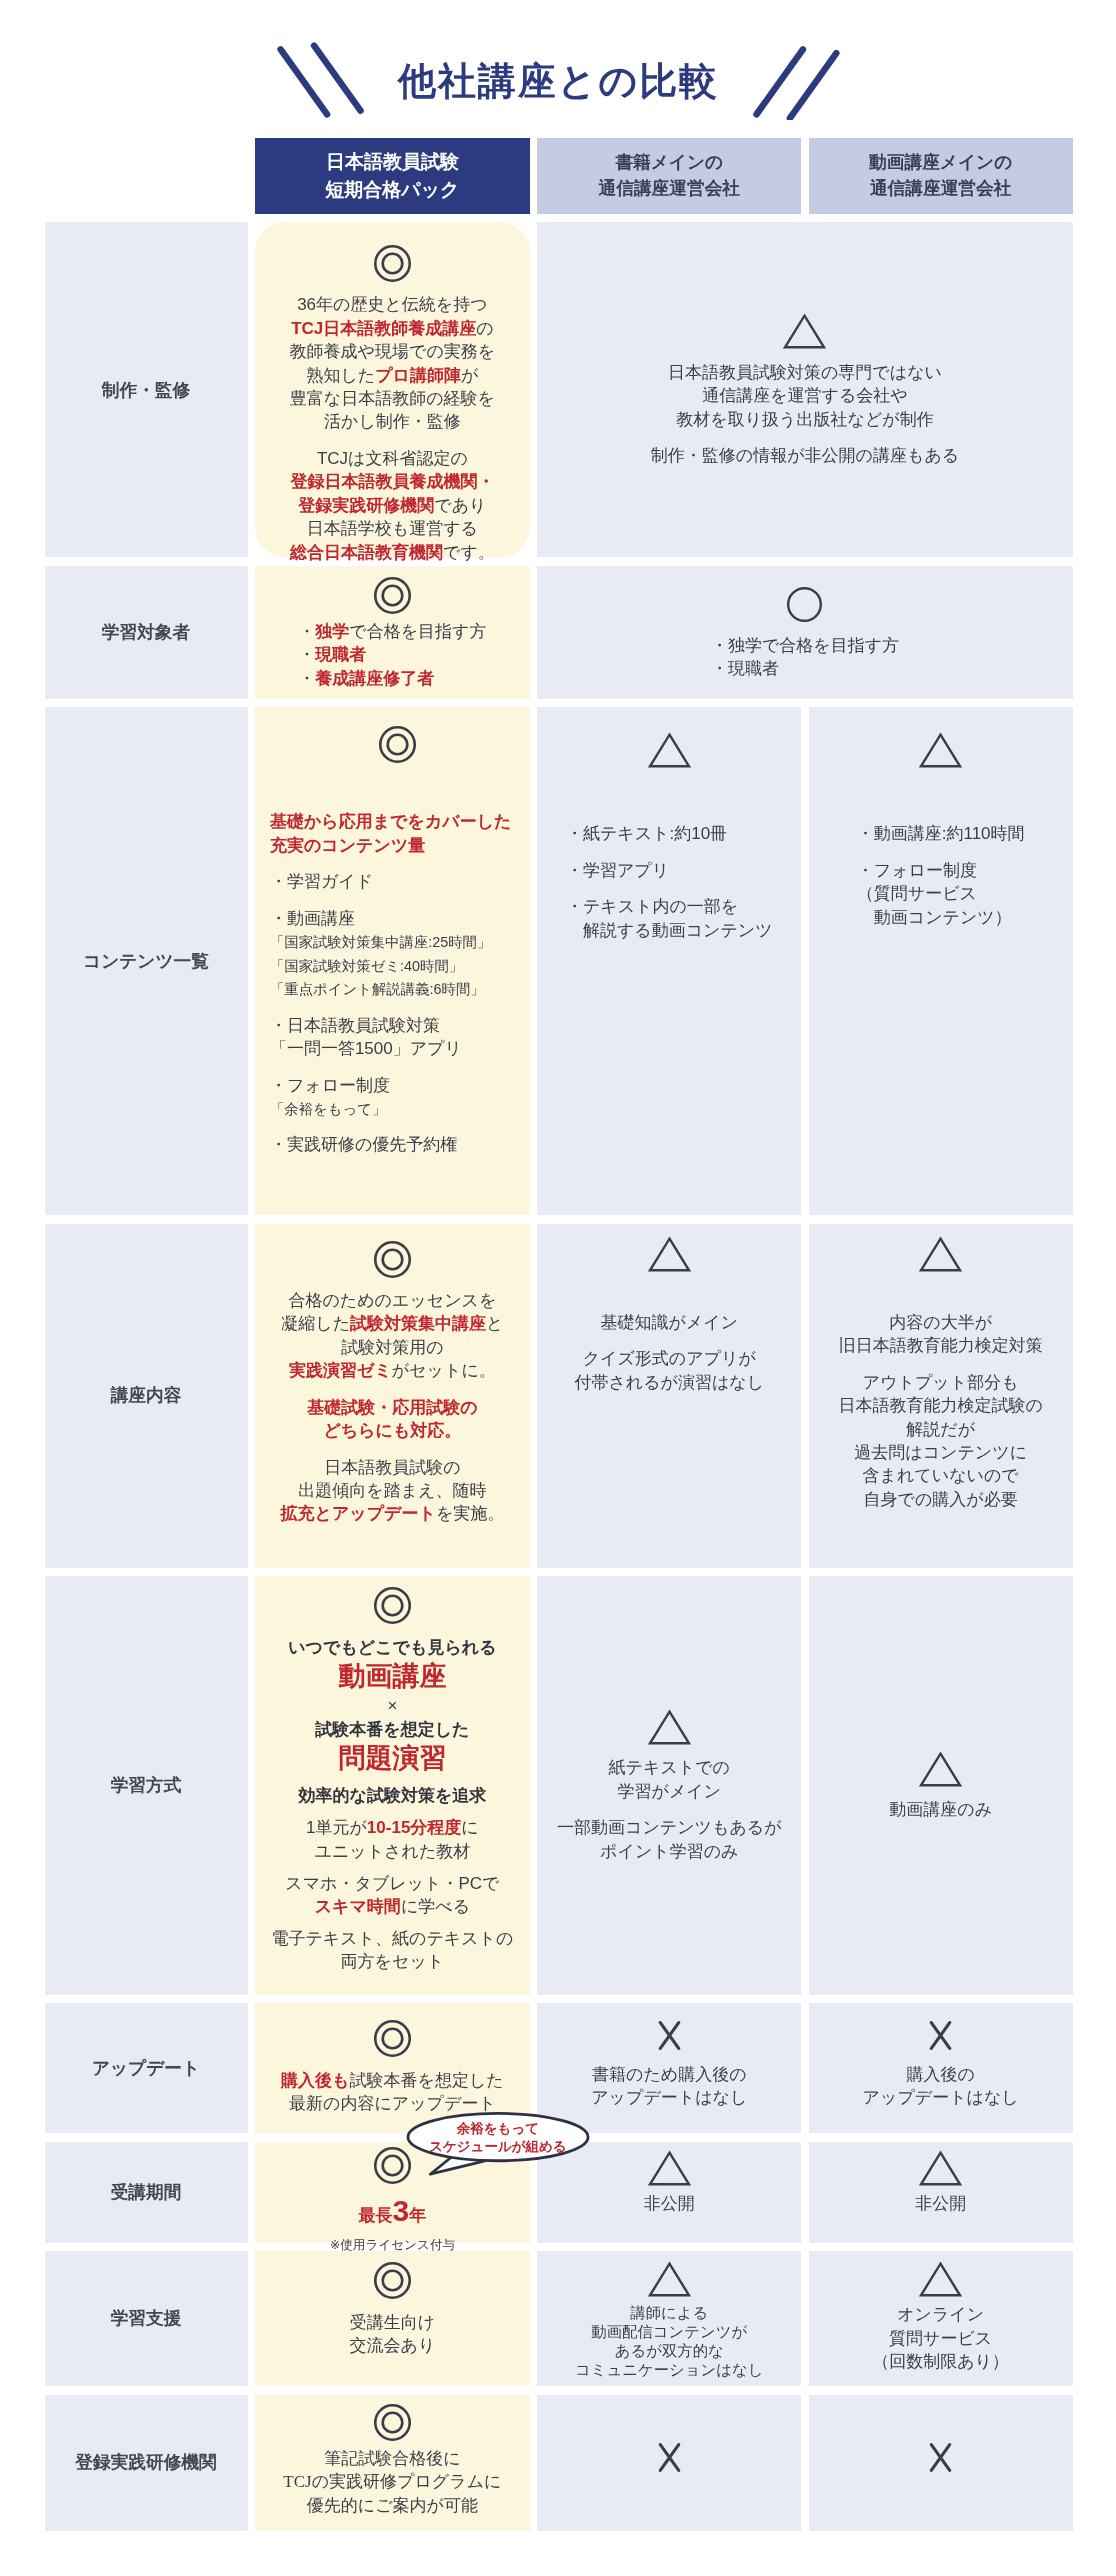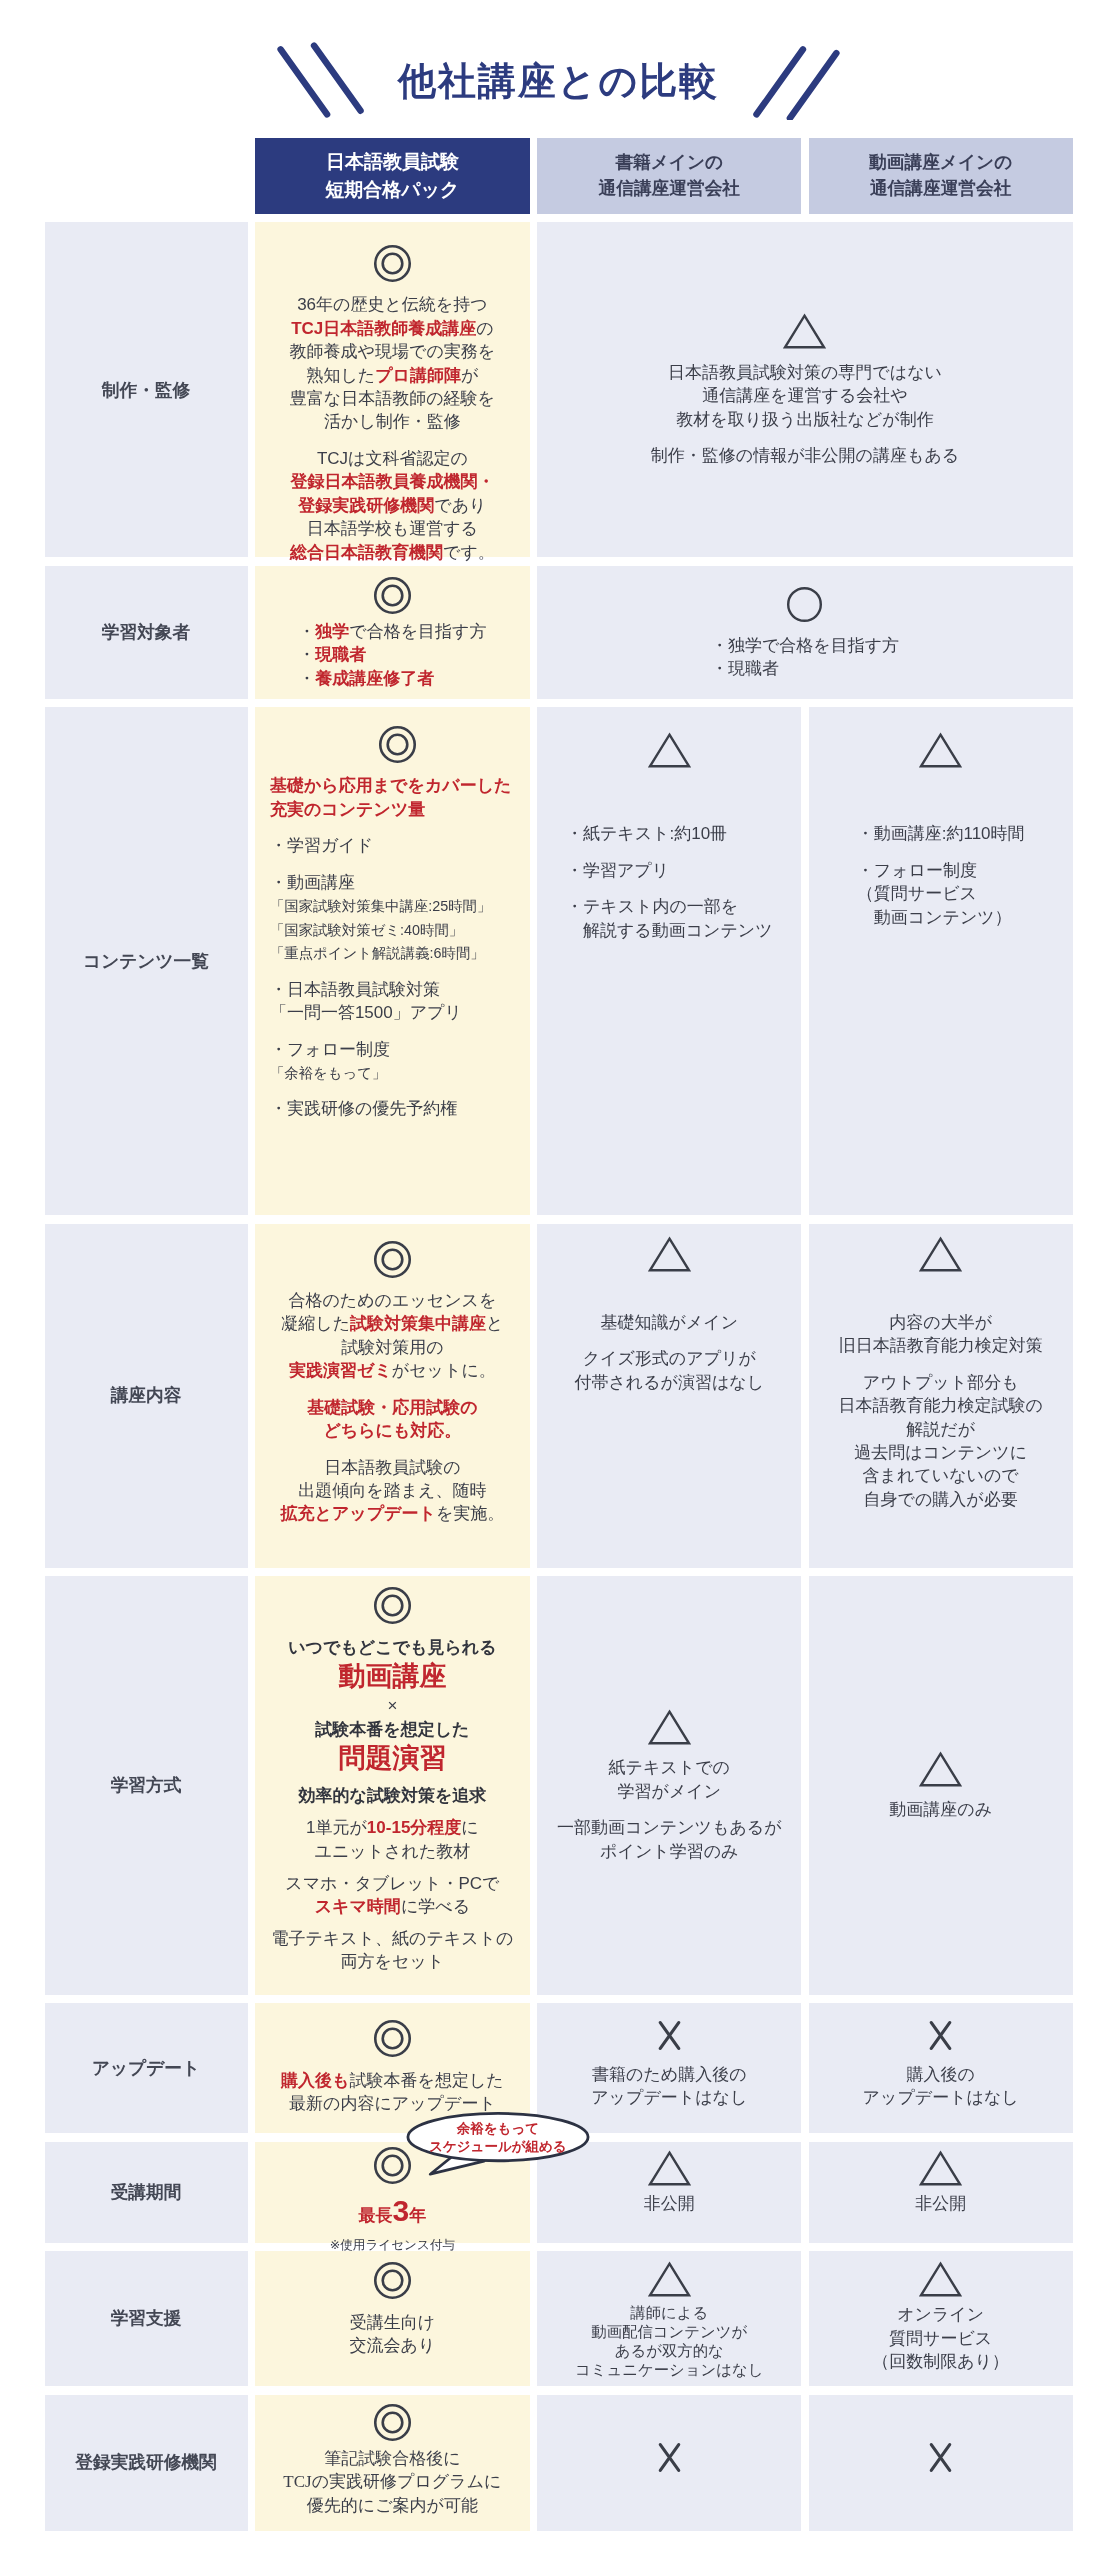--- a/index.html
+++ b/index.html
@@ -68,21 +68,21 @@
   .symgap .sym{margin-bottom:52px;}
   .symgap-sm .sym{margin-bottom:37px;}
   .sym-tight .sym{margin-bottom:3.7px;}
   
   .vcenter{justify-content:center;}
   .bl .txt{width:max-content;text-align:left;max-width:100%;}
   .left{align-items:flex-start;text-align:left;padding-left:15px;padding-right:5.6px;}
   .left .sym{align-self:center;}
   .tight .txt{font-size:15.4px;line-height:1.24;}
   .pt4{padding-top:3.7px;}.pt8{padding-top:7.4px;font-family:Liberation Serif, serif;}.pt10{padding-top:9.3px;}
-  .pt12{padding-top:11.2px;}.pt16{padding-top:15px;}.pt18{padding-top:17px;}.pt22{padding-top:20.5px;}.pt26{padding-top:24px;}
+  .pt12{padding-top:11.2px;}.pt16{padding-top:15px;}.pt18{padding-top:17px;gap:36px;}.pt22{padding-top:20.5px;border-radius:30px;}.pt26{padding-top:24px;}
   
   .rel{position:relative;}
   .bubble{
     position:absolute;left:149px;top:-30px;width:188px;height:65px;
     z-index:6;pointer-events:none;
   }
   .bubble svg{display:block;}
   .bubble-txt{
     position:absolute;top:8.4px;left:0;right:0;
     text-align:center;color:var(--red);font-weight:800;

